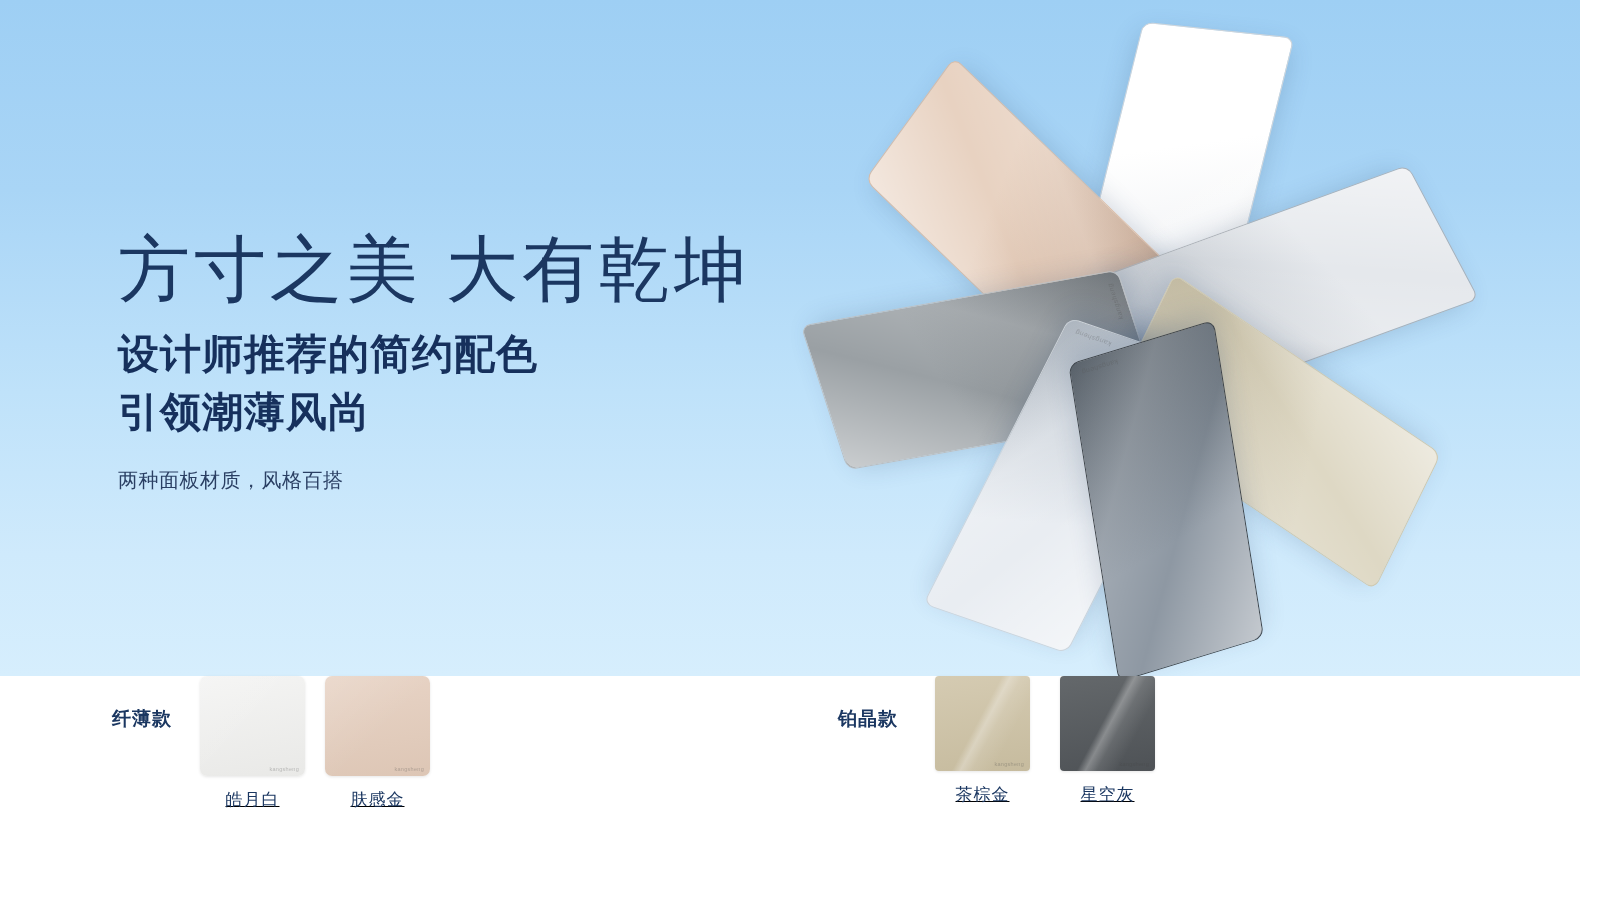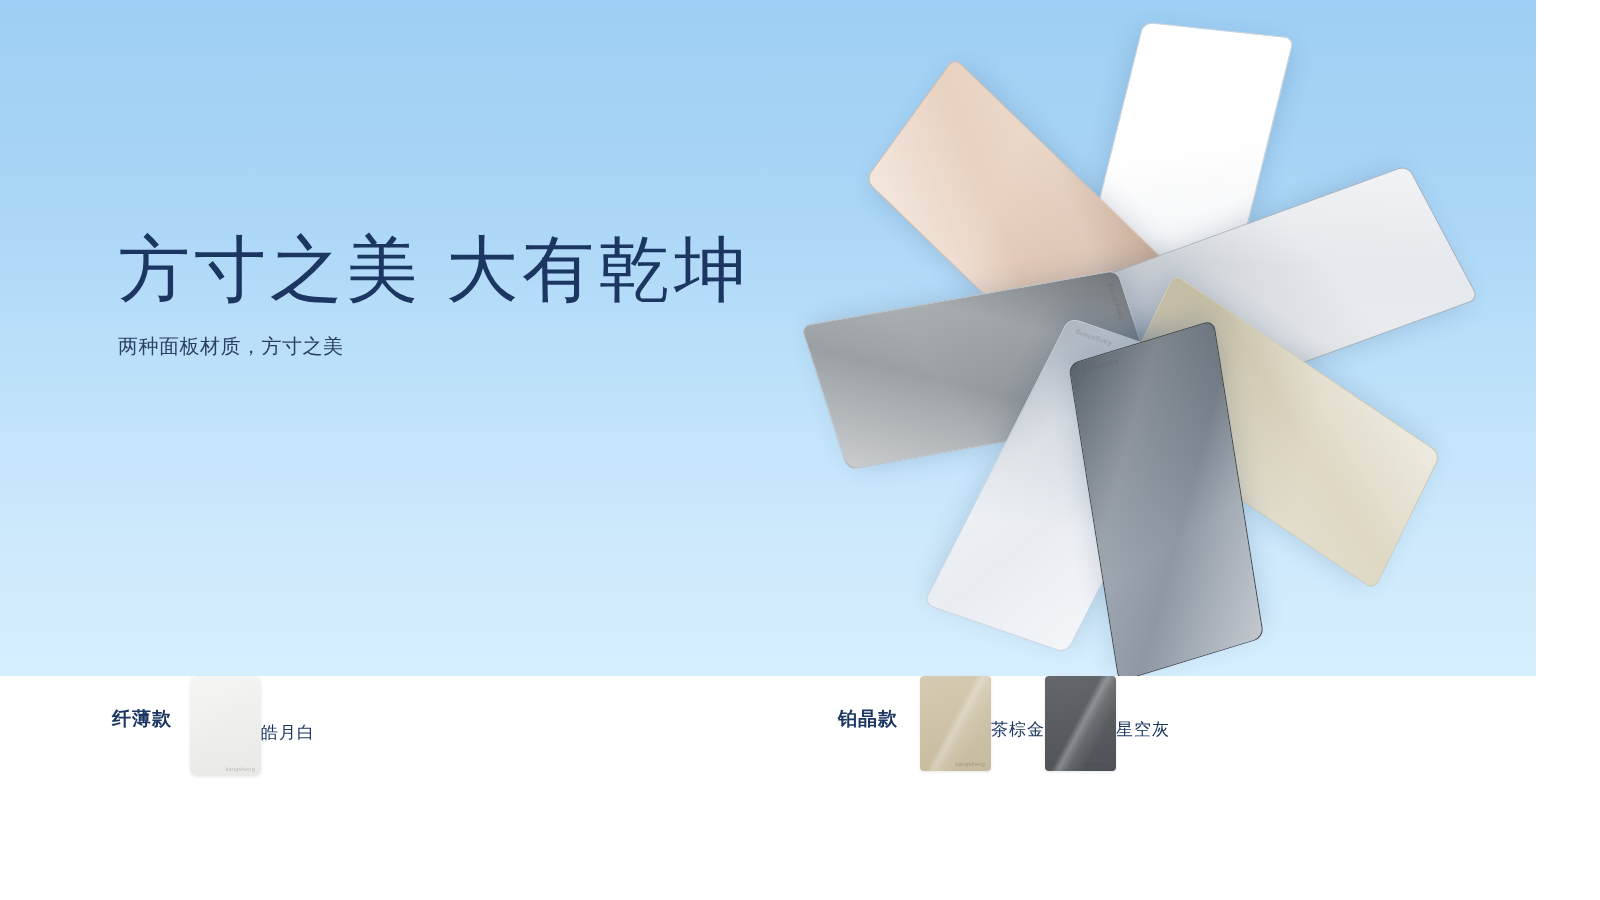--- a/index.html
+++ b/index.html
@@ -1,21 +1,21 @@
 <!DOCTYPE html>
 <html><head>
 <meta charset="utf-8">
 <style>
   html,body{margin:0;padding:0;}
   body{
     width:1600px;height:900px;
     font-family:"Liberation Sans","DejaVu Sans",sans-serif;
     overflow:hidden;background:#ffffff;
   }
-  .page{position:relative;width:1536px;height:900px;overflow:hidden;}
+  .page{position:relative;width:1536px;height:900px;overflow:hidden;padding-left:44px;}
 
   
   .hero{
     position:absolute;left:0;top:0;width:1600px;height:676px;
     background:linear-gradient(180deg,#9ecff4 0%,#a9d5f6 28%,#bfe2fa 58%,#cfeafc 82%,#d6eefd 100%);
     overflow:hidden;
   }
 
   .copy{position:absolute;left:118px;top:232px;width:760px;}
   .headline{
@@ -54,21 +54,21 @@
   
   .swatch-area{
     position:absolute;left:0;top:676px;width:1600px;height:224px;background:#ffffff;
   }
   .group{position:absolute;display:flex;align-items:flex-start;text-align:right;}
   .group-label{
     font-size:19px;font-weight:bold;color:#1b3761;
     letter-spacing:1px;white-space:nowrap;padding-top:30px;
   }
   .swatch-row{display:flex;}
-  .swatch-cell{display:flex;flex-direction:row;align-items:center;}
+  .swatch-cell{display:flex;flex-direction:column;align-items:center;text-decoration:underline;}
   .chip{
     position:relative;border-radius:7px;overflow:hidden;
     box-shadow:0 1px 3px rgba(0,0,0,.10);
   }
   .chip .gloss{position:absolute;inset:0;}
   .chip .brand{
     position:absolute;right:6px;bottom:4px;
     font-size:5.5px;letter-spacing:.3px;opacity:.30;
     font-family:"Liberation Sans",sans-serif;
   }
@@ -84,21 +84,25 @@
 </style>
 </head>
 <body>
 
 <div class="page">
 
   <div class="hero">
 
     <div class="copy">
       <div class="headline">方寸之美 大有乾坤</div>
-      <div class="tagline">两种面板材质，方寸之美</div>
+      <div class="sub1">
+        <span>设计师推荐的简约配色</span>
+        <span>引领潮薄风尚</span>
+      </div>
+      <div class="tagline">两种面板材质，风格百搭</div>
     </div>
 
     <div class="product" id="product">
         <div class="panel" style="width: 150px; height: 330px; margin-left: -75px; margin-top: -330px; transform: rotate(6deg) skewX(-8deg) scaleY(0.96); background: linear-gradient(165deg, rgb(255, 255, 255) 0%, rgb(255, 255, 255) 38%, rgb(231, 234, 238) 100%); border: 1px solid rgb(207, 212, 217);">
           <div class="face" style="background: linear-gradient(115deg, rgba(255, 255, 255, 0.48) 0%, rgba(255, 255, 255, 0) 42%, rgba(255, 255, 255, 0.18) 70%, rgba(0, 0, 0, 0.05) 100%);"></div>
           <div class="logo-mark" style="color: rgb(85, 85, 85);">kangsheng</div>
         </div>
         <div class="panel" style="width: 150px; height: 330px; margin-left: -75px; margin-top: -330px; transform: rotate(-54deg) skewX(-8deg) scaleY(0.96); background: linear-gradient(165deg, rgb(232, 210, 193) 0%, rgb(232, 210, 193) 38%, rgb(200, 168, 146) 100%); border: 1px solid rgb(216, 187, 166);">
           <div class="face" style="background: linear-gradient(115deg, rgba(255, 255, 255, 0.48) 0%, rgba(255, 255, 255, 0) 42%, rgba(255, 255, 255, 0.18) 70%, rgba(0, 0, 0, 0.05) 100%);"></div>
           <div class="logo-mark" style="color: rgb(85, 85, 85);">kangsheng</div>
@@ -130,20 +134,27 @@
     <div class="group thin" id="group-0" style="left:112px;top:0;">
       <div class="group-label">纤薄款</div>
       <div class="swatch-row" id="row-0" style="margin-left:18px;">
           <div class="swatch-cell">
             <div class="chip" style="background: linear-gradient(170deg, rgb(244, 244, 243) 0%, rgb(233, 233, 231) 100%);">
               <div class="gloss" style="background: linear-gradient(135deg, rgba(255, 255, 255, 0.14) 0%, rgba(255, 255, 255, 0) 55%);"></div>
               <div class="brand" style="color: rgb(68, 68, 68);">kangsheng</div>
             </div>
             <div class="chip-name">皓月白</div>
           </div>
+          <div class="swatch-cell">
+            <div class="chip" style="background: linear-gradient(170deg, rgb(232, 212, 198) 0%, rgb(221, 198, 181) 100%);">
+              <div class="gloss" style="background: linear-gradient(135deg, rgba(255, 255, 255, 0.14) 0%, rgba(255, 255, 255, 0) 55%);"></div>
+              <div class="brand" style="color: rgb(68, 68, 68);">kangsheng</div>
+            </div>
+            <div class="chip-name">肤感金</div>
+          </div>
         </div>
     </div>
     <div class="group crystal" id="group-1" style="left:838px;top:0;">
       <div class="group-label">铂晶款</div>
       <div class="swatch-row" id="row-1" style="margin-left:22px;">
           <div class="swatch-cell">
             <div class="chip" style="background: linear-gradient(170deg, rgb(213, 203, 178) 0%, rgb(198, 187, 158) 100%);">
               <div class="gloss" style="background: linear-gradient(118deg, rgba(255, 255, 255, 0) 0%, rgba(255, 255, 255, 0) 46%, rgba(255, 255, 255, 0.3) 52%, rgba(255, 255, 255, 0.1) 60%, rgba(255, 255, 255, 0) 74%);"></div>
               <div class="brand" style="color: rgb(68, 68, 68);">kangsheng</div>
             </div>

